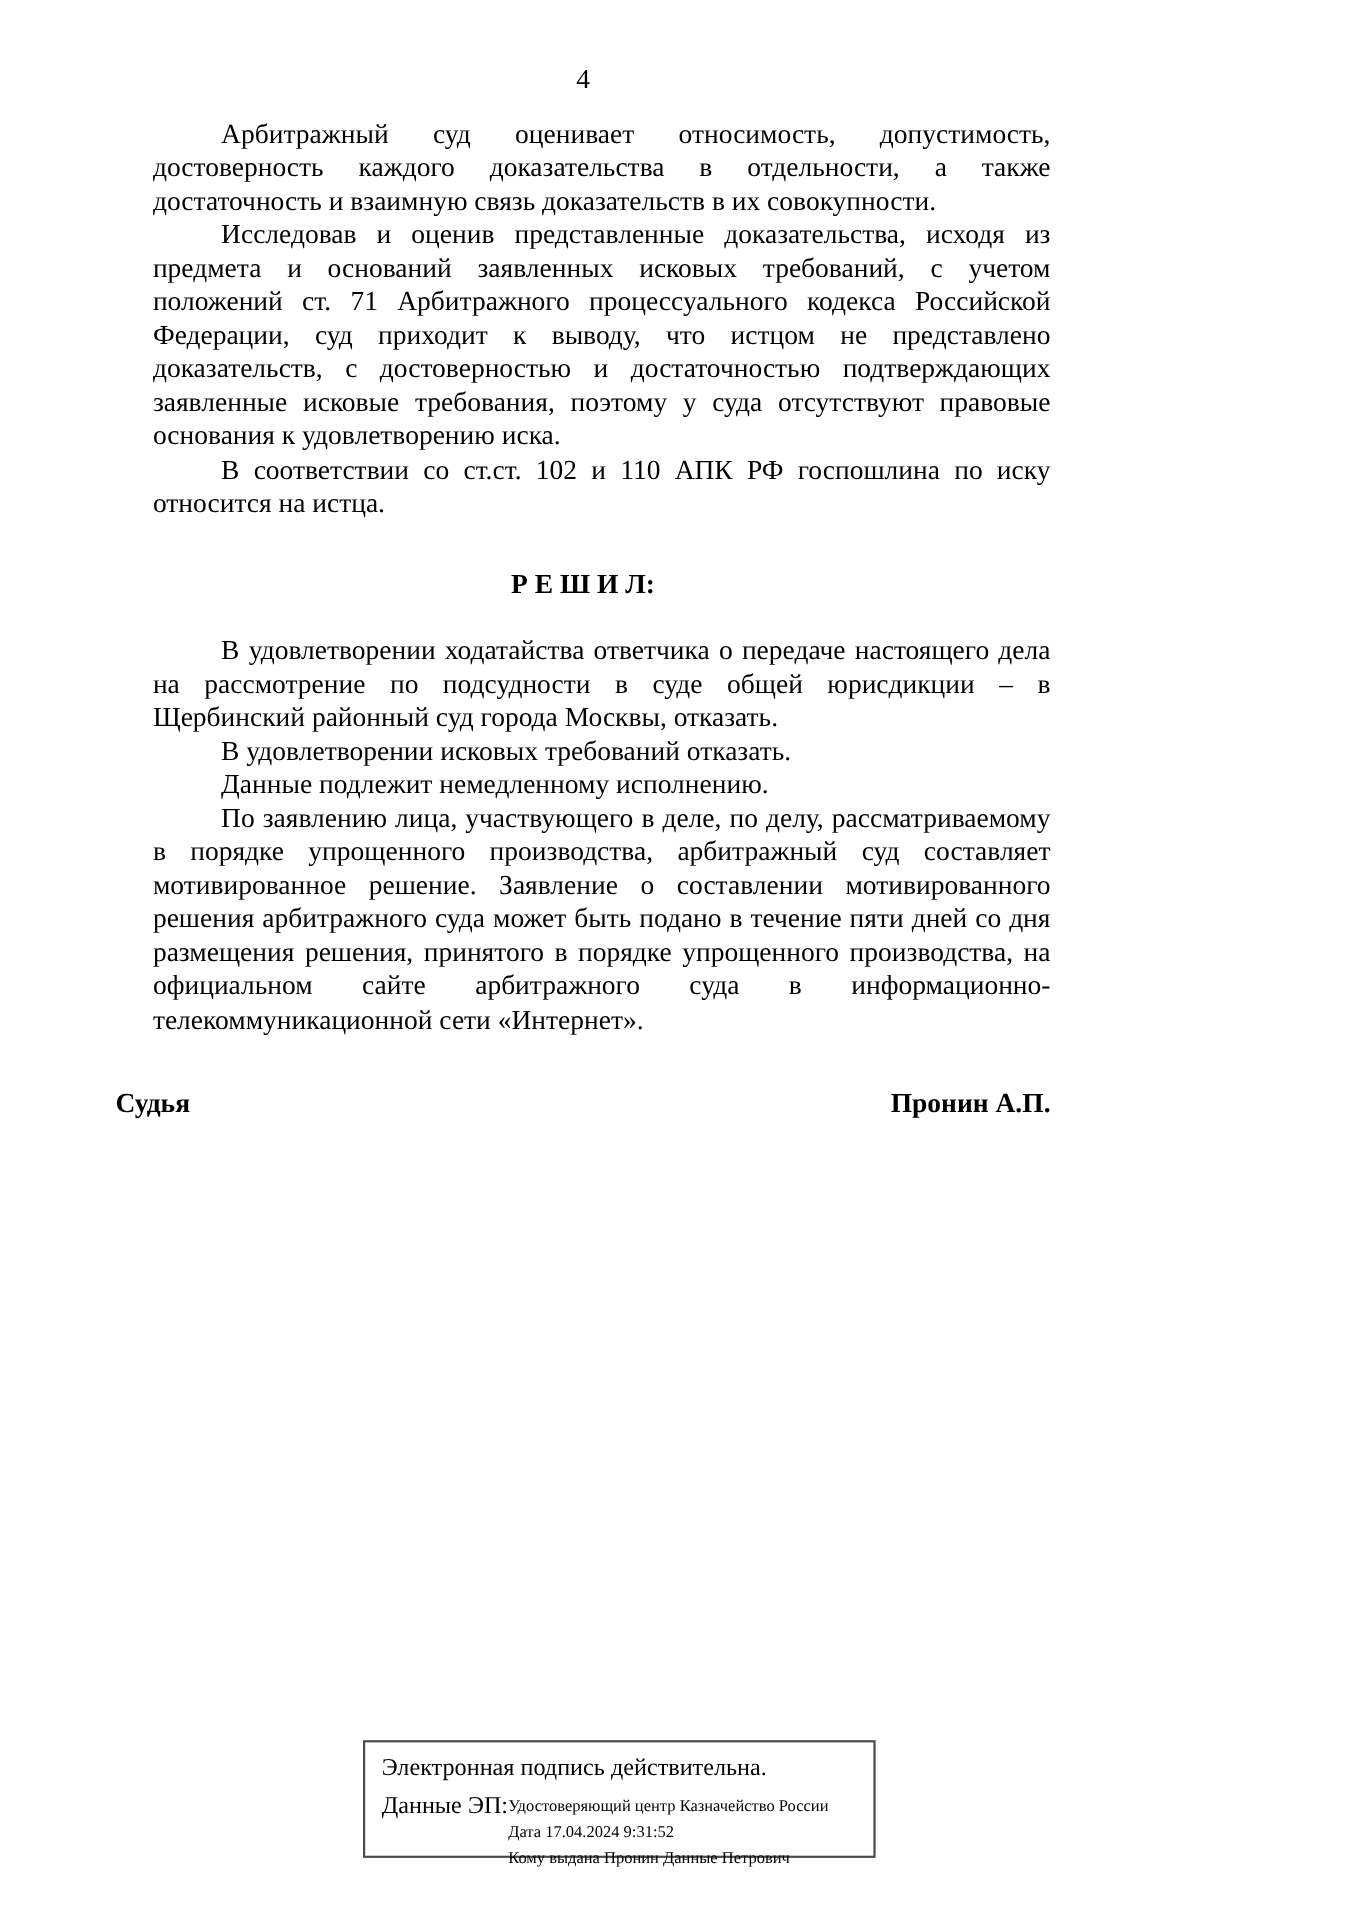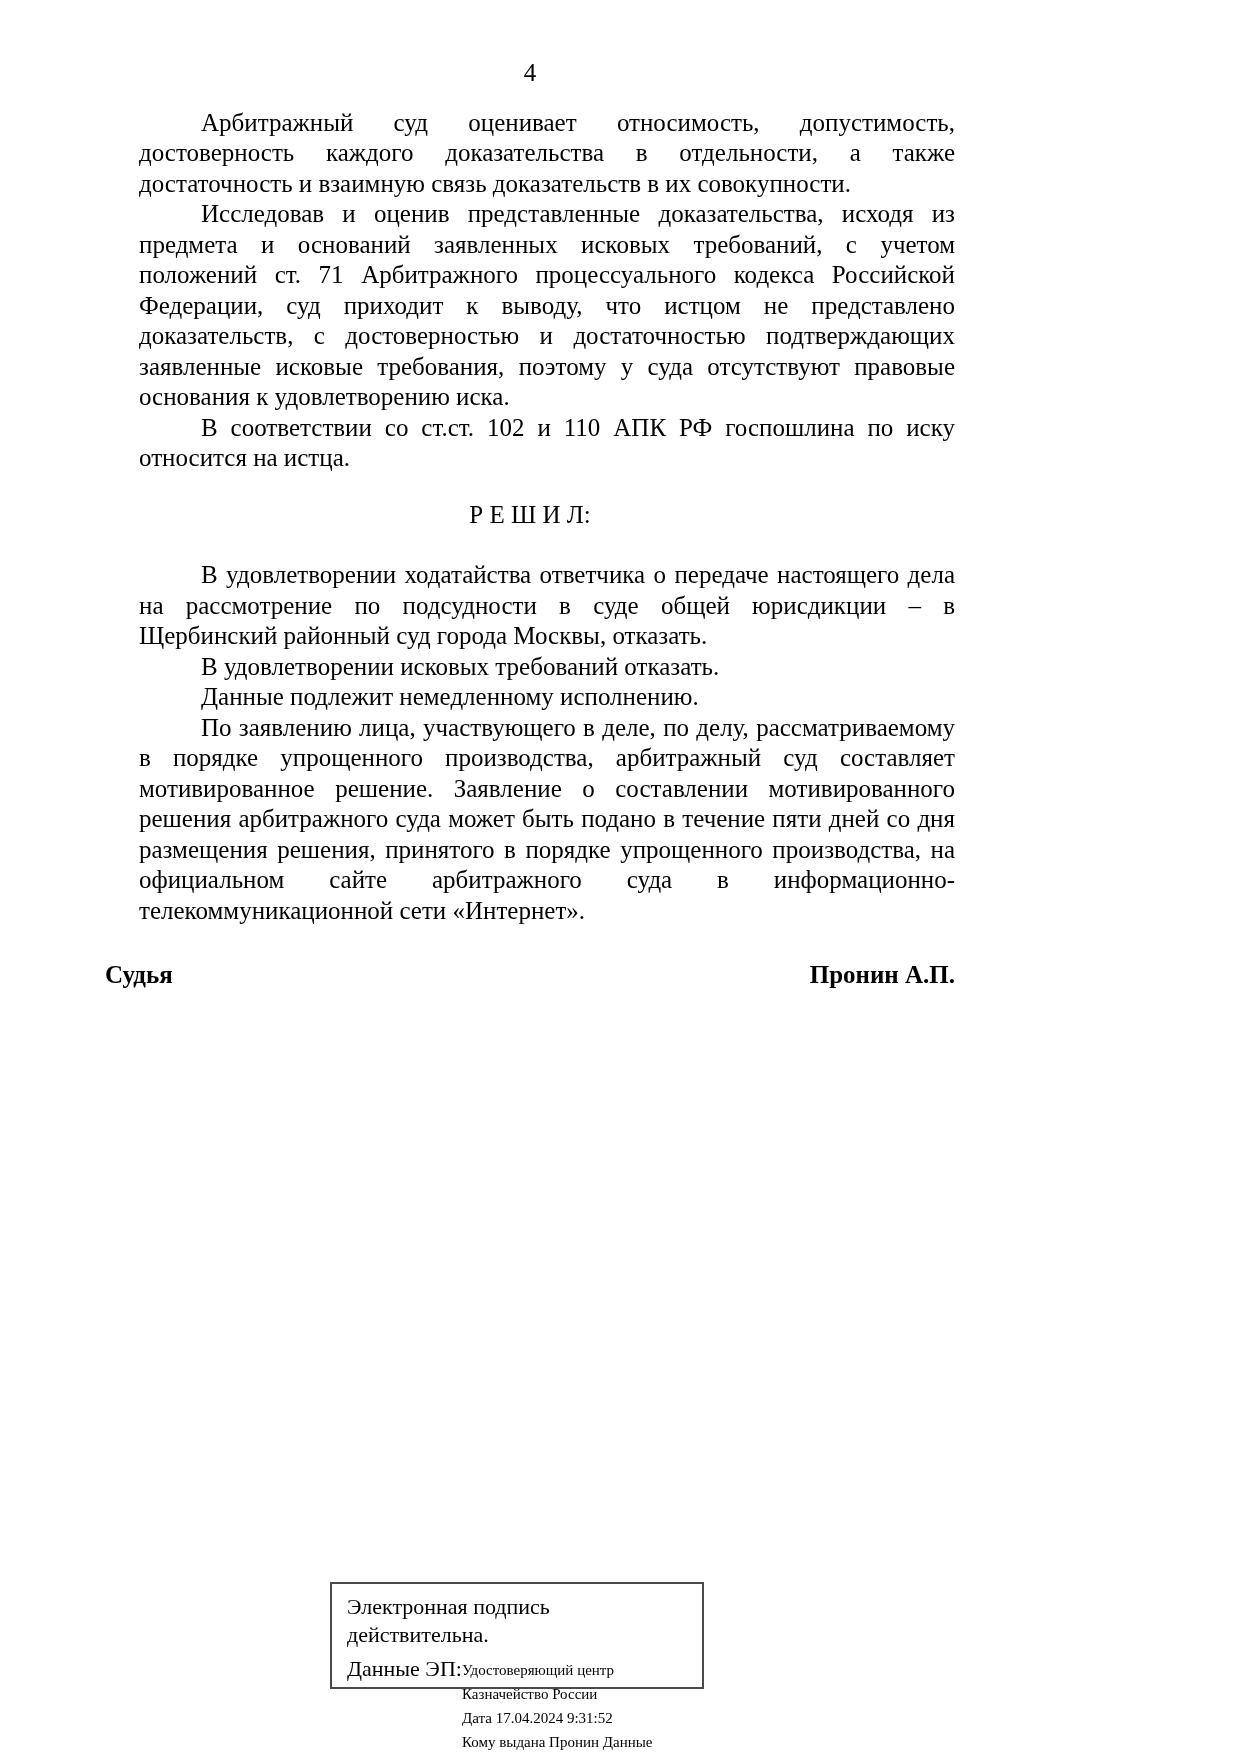--- a/index.html
+++ b/index.html
@@ -24,34 +24,34 @@
     text-align: center;
     margin-bottom: 19px;
   }
   .body-text p {
     text-align: justify;
     text-indent: 62px;
     margin-left: 34px;
   }
   .resolution-heading {
     text-align: center;
-    font-weight: normal;
-    margin: 26px 0 30px 0;
+    font-weight: bold;
+    margin: 43px 0 30px 0;
   }
   .signature-row {
     display: flex;
     justify-content: space-between;
     font-weight: bold;
-    margin-top: 34px;
+    margin-top: 46px;
   }
   .stamp-box {
     position: absolute;
     left: 330px;
     top: 1582px;
-    width: 374px;
+    width: 466px;
     height: 107px;
     border: 2px solid #4a4a4a;
     padding: 9px 8px 0 15px;
     font-size: 22px;
     line-height: 28px;
   }
   .stamp-line1 { margin-bottom: 6px; }
   .stamp-row { display: flex; align-items: flex-start; }
   .stamp-label { width: 115px; flex: 0 0 115px; font-size: 22px; }
   .stamp-details { font-size: 15px; line-height: 24px; padding-top: 3px; }

